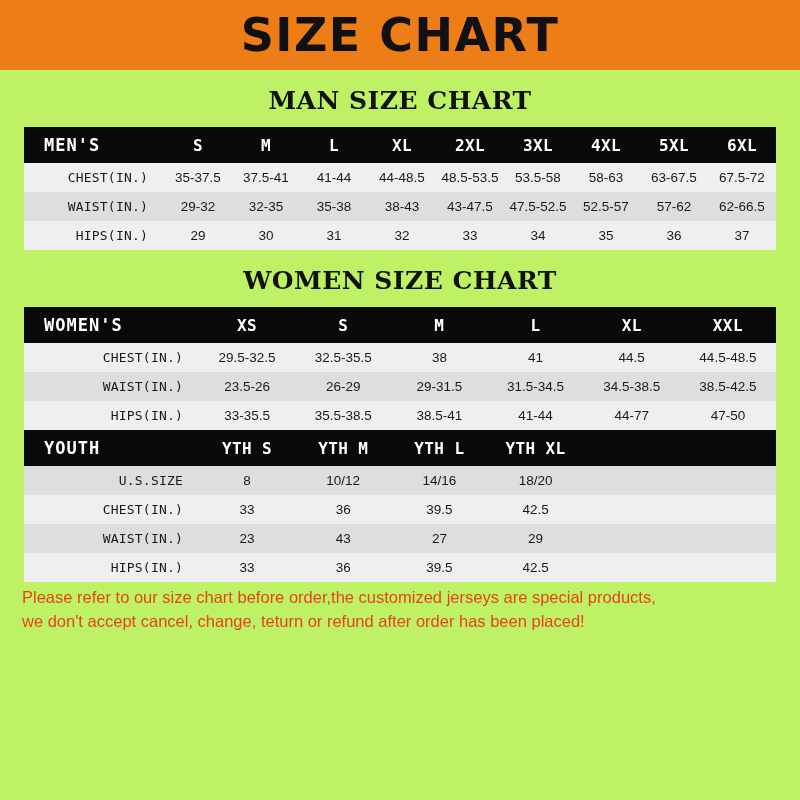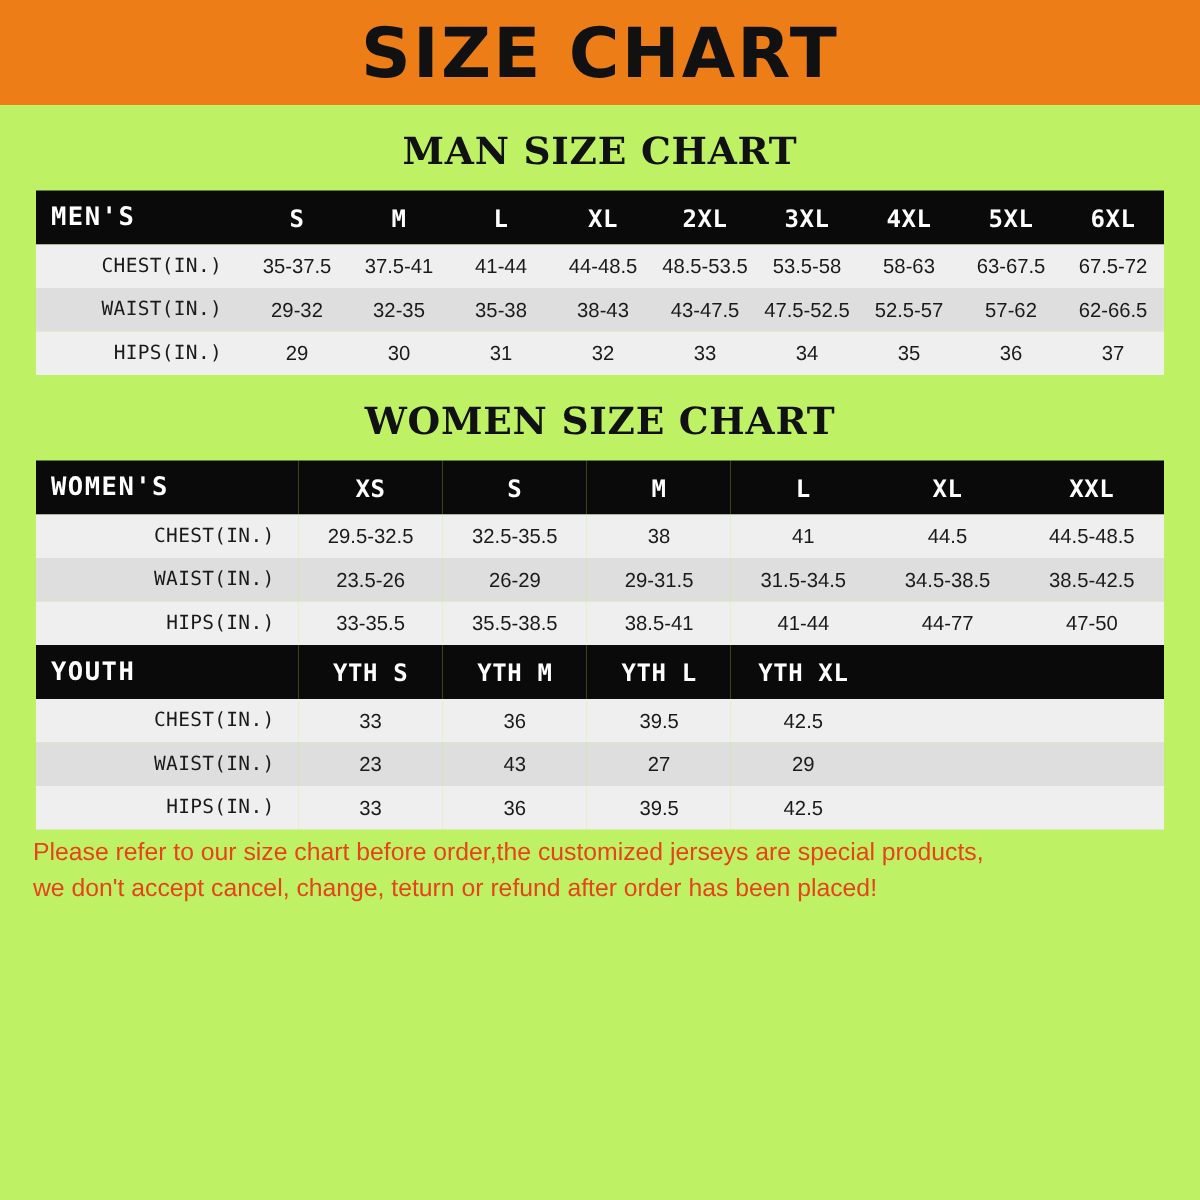--- a/index.html
+++ b/index.html
@@ -68,21 +68,21 @@
     font-family: "DejaVu Sans Mono", monospace;
     font-weight: bold;
     font-size: 16px;
     text-align: center;
     height: 36px;
     vertical-align: middle;
     letter-spacing: 0.4px;
   }
   .hdr-row th.label-col {
     text-align: left;
-    padding-left: 10px;
+    padding-left: 20px;
     font-size: 17px;
     letter-spacing: 1px;
   }
   .body-row {
     height: 29px;
   }
   .body-row td {
     text-align: center;
     font-family: "Liberation Sans", sans-serif;
     font-size: 13.5px;
@@ -260,20 +260,29 @@
       <tbody>
           <tr class="hdr-row">
         <th class="label-col">YOUTH</th>
         <th>YTH S</th>
         <th>YTH M</th>
         <th>YTH L</th>
         <th>YTH XL</th>
         <th></th>
         <th></th>
       </tr>
+      <tr class="body-row row-dark">
+        <td class="label-col">U.S.SIZE</td>
+        <td>8</td>
+        <td>10/12</td>
+        <td>14/16</td>
+        <td>18/20</td>
+        <td></td>
+        <td></td>
+      </tr>
       <tr class="body-row row-light">
         <td class="label-col">CHEST(IN.)</td>
         <td>33</td>
         <td>36</td>
         <td>39.5</td>
         <td>42.5</td>
         <td></td>
         <td></td>
       </tr>
       <tr class="body-row row-dark">

